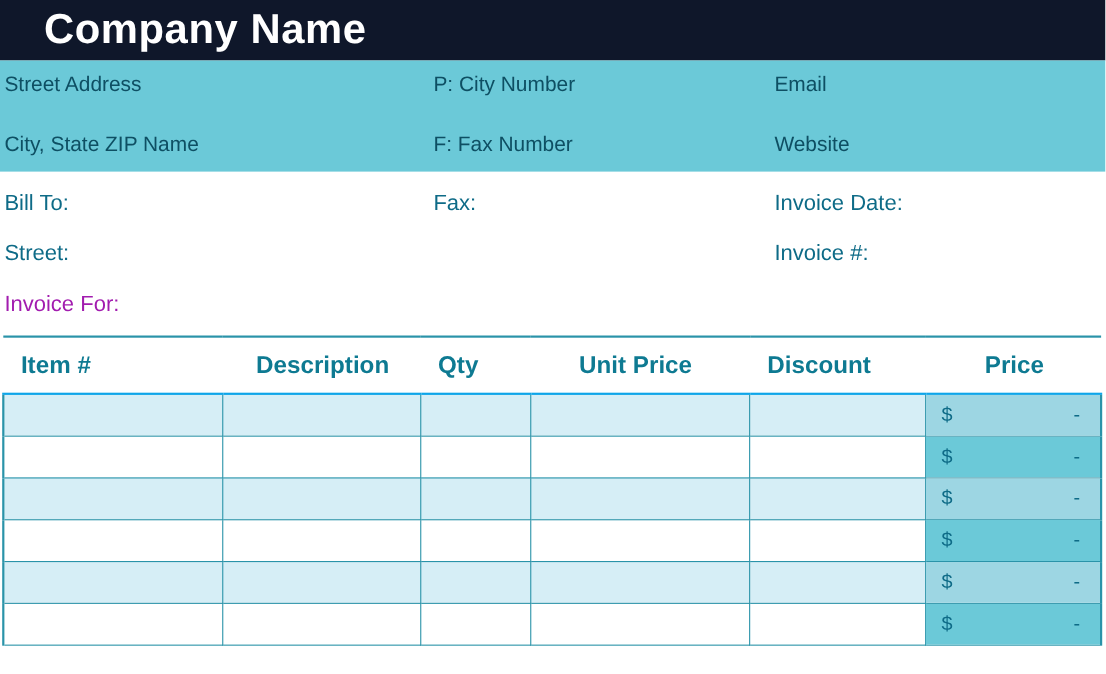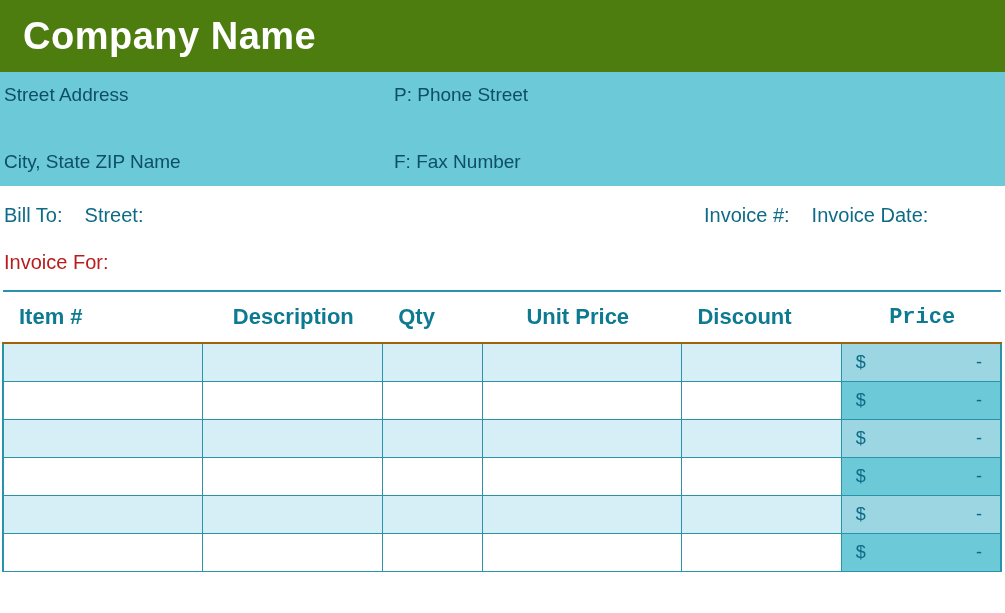--- a/index.html
+++ b/index.html
@@ -5,35 +5,35 @@
   * { box-sizing: border-box; margin: 0; padding: 0; }
   body {
     font-family: "Segoe UI", Arial, sans-serif;
     background: #ffffff;
     width: 1005px;
     height: 613px;
     overflow: hidden;
     color: #0e6b87;
   }
   .title-bar {
-    background: #4d7c0f;
-    height: 72px;
-    padding-left: 23px;
+    background: #0f172a;
+    height: 55px;
+    padding-left: 40px;
     display: flex;
     align-items: center;
   }
   .title-bar h1 {
     color: #ffffff;
     font-size: 38px;
     font-weight: 700;
     letter-spacing: 0.5px;
   }
   .company-info {
     background: #6bc9d8;
-    height: 114px;
+    height: 101px;
     display: grid;
     grid-template-columns: 390px 310px 1fr;
     padding: 12px 0 12px 4px;
     font-size: 19px;
     color: #0e4f63;
   }
   .company-info .col {
     display: flex;
     flex-direction: column;
     justify-content: space-between;
@@ -42,50 +42,51 @@
   .company-info .cell { line-height: 1.2; }
   .bill-section {
     display: grid;
     grid-template-columns: 390px 310px 1fr;
     padding: 18px 0 10px 4px;
     font-size: 20px;
     color: #0e6b87;
   }
   .bill-section .col {
     display: flex;
-    flex-direction: row;
+    flex-direction: column;
     gap: 22px;
+    justify-content: space-between;
   }
   .invoice-for {
     padding: 14px 0 10px 4px;
     font-size: 20px;
-    color: #b91c1c;
+    color: #a21caf;
   }
   .items-table {
     width: 1000px;
     border-collapse: collapse;
     margin-top: 6px;
     margin-left: 2px;
   }
   .items-table th {
     font-size: 22px;
     font-weight: 700;
     color: #0e7a92;
     text-align: left;
     padding: 10px 14px 10px 16px;
     border-top: 2px solid #2a93a9;
-    border-bottom: 2px solid #a16207;
+    border-bottom: 2px solid #0ea5e9;
     height: 52px;
   }
   .items-table th.item { width: 200px; }
   .items-table th.desc { width: 180px; text-align: center; }
   .items-table th.qty { width: 100px; }
   .items-table th.unit { width: 200px; text-align: center; padding-right: 24px; }
   .items-table th.disc { width: 160px; }
-  .items-table th.price { width: 160px; text-align: center; font-family: Liberation Mono, monospace; }
+  .items-table th.price { width: 160px; text-align: center; }
   .items-table td {
     border: 1px solid #2a93a9;
     height: 38px;
     padding: 0 12px;
     font-size: 18px;
     color: #0e6b87;
   }
   .items-table tr.band-light td { background: #d6eef6; }
   .items-table tr.band-white td { background: #ffffff; }
   .items-table tr.band-light td.price-cell { background: #9dd6e3; }
@@ -114,35 +115,40 @@
 <div class="title-bar">
   <h1>Company Name</h1>
 </div>
 
 <div class="company-info">
   <div class="col">
     <div class="cell">Street Address</div>
     <div class="cell">City, State ZIP Name</div>
   </div>
   <div class="col">
-    <div class="cell">P: Phone Street</div>
+    <div class="cell">P: City Number</div>
     <div class="cell">F: Fax Number</div>
+  </div>
+  <div class="col">
+    <div class="cell">Email</div>
+    <div class="cell">Website</div>
   </div>
 </div>
 
 <div class="bill-section">
   <div class="col">
     <div>Bill To:</div>
     <div>Street:</div>
   </div>
   <div class="col">
-  </div>
-  <div class="col">
+    <div>Fax:</div>
+  </div>
+  <div class="col">
+    <div>Invoice Date:</div>
     <div>Invoice #:</div>
-    <div>Invoice Date:</div>
   </div>
 </div>
 
 <div class="invoice-for">Invoice For:</div>
 
 <table class="items-table">
   <thead>
     <tr>
       <th class="item">Item #</th>
       <th class="desc">Description</th>

